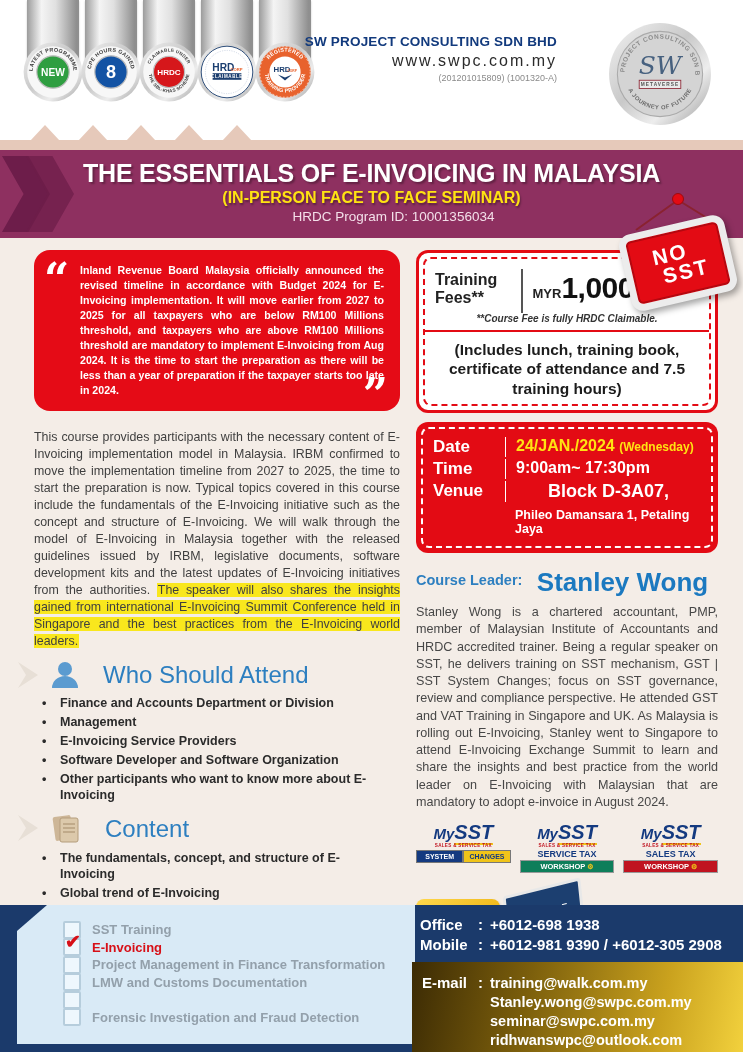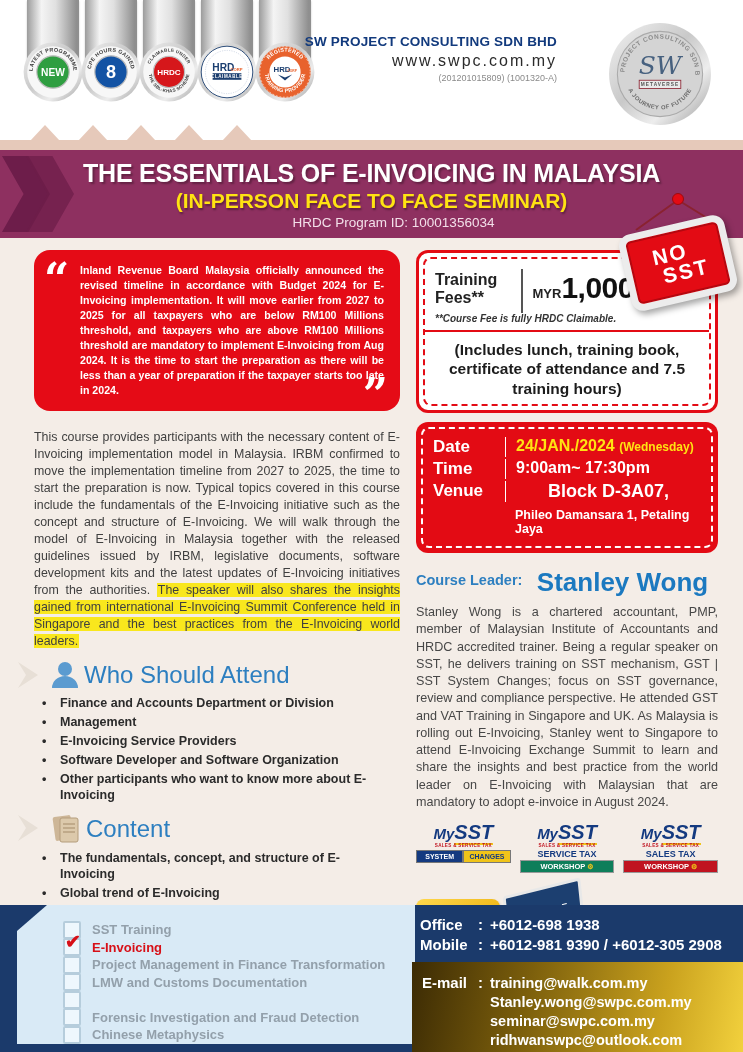--- a/index.html
+++ b/index.html
@@ -23,21 +23,21 @@
 
   
   .strip{position:absolute;left:0;top:140px;width:743px;height:10px;background:#e6c9ba;}
   .tri{position:absolute;top:125px;width:30px;height:16px;background:#e6c9ba;clip-path:polygon(50% 0,100% 100%,0 100%);}
 
   
   .banner{position:absolute;left:0;top:150px;width:743px;height:88px;background:#8e3060;text-align:center;color:#fff;}
   .chev{position:absolute;top:6px;width:48px;height:76px;background:#6d1d4a;
     clip-path:polygon(0 0,55% 0,100% 50%,55% 100%,0 100%,45% 50%);}
   .banner .title{font-size:25px;font-weight:800;letter-spacing:-.2px;margin-top:9px;text-shadow:2px 2px 2px rgba(0,0,0,.3);}
-  .banner .subtitle{font-size:21px;font-weight:800;color:#ffe312;margin-top:1px;text-shadow:1px 2px 2px rgba(0,0,0,.35);}
+  .banner .subtitle{font-size:16px;font-weight:800;color:#ffe312;margin-top:1px;text-shadow:1px 2px 2px rgba(0,0,0,.35);}
   .banner .progid{font-size:13.5px;color:#f3dfe9;margin-top:2px;margin-left:44px;}
 
   
   .nosst-wrap{position:absolute;left:616px;top:192px;width:126px;height:118px;z-index:9;}
   .nosst-sign{position:absolute;left:8px;top:32px;width:94px;height:64px;background:#e30b14;
     border:7px solid #ececec;border-radius:12px;transform:rotate(-13deg);
     box-shadow:2px 4px 6px rgba(0,0,0,.35), inset 0 0 0 2px #b40810;
     display:flex;flex-direction:column;align-items:center;justify-content:center;}
   .nosst-sign .l1{color:#fff;font-weight:800;font-size:21px;line-height:.95;letter-spacing:2px;transform:translateX(-6px);}
   .nosst-sign .l2{color:#fff;font-weight:800;font-size:21px;line-height:.95;letter-spacing:2px;transform:translateX(6px);}
@@ -49,37 +49,37 @@
 
   .quote{position:relative;background:#e50b16;border-radius:16px;color:#fff;
     padding:13px 16px 13px 46px;font-size:10.6px;font-weight:bold;line-height:1.42;text-align:justify;}
   .qmark{position:absolute;font-family:"DejaVu Serif",serif;font-size:44px;line-height:1;color:#fff;}
   .qopen{left:10px;top:8px;}
   .qclose{right:12px;bottom:-6px;}
 
   .desc{margin-top:18px;color:#3f3f3f;font-size:12.4px;line-height:1.37;text-align:justify;}
   mark,.hl{background:#f9e71d;color:inherit;padding:0 1px;}
 
-  .sec-head{display:flex;align-items:center;gap:4px;color:#2d7fc0;font-size:24px;font-weight:400;margin:10px 0 5px 16px;position:relative;}
+  .sec-head{display:flex;align-items:center;gap:23px;color:#2d7fc0;font-size:24px;font-weight:400;margin:10px 0 5px 16px;position:relative;}
   .sec-chev{position:absolute;left:-32px;top:2px;width:20px;height:26px;background:#e7dfd6;clip-path:polygon(0 0,100% 50%,0 100%,40% 50%);}
   ul.blist{list-style:none;margin:0;padding:0 0 0 8px;}
   ul.blist li{display:flex;font-size:12.5px;font-weight:800;color:#2b2b2b;line-height:1.28;margin-bottom:3px;}
   ul.blist .dot{width:18px;flex:none;color:#2b2b2b;}
 
   
   .fees{background:#fff;border:3px solid #e30b14;border-radius:12px;padding:4px;}
   .fees-in{border:2px dashed #e30b14;border-radius:8px;padding:8px 10px 6px 10px;}
   .fees-top{display:flex;align-items:flex-start;}
   .fees-label{width:86px;font-size:16px;font-weight:800;color:#222;line-height:1.1;padding-top:4px;}
   .fees-div{width:1.5px;background:#555;height:44px;margin:2px 10px 0 0;}
   .fees-amt{padding-top:4px;}
   .fees-amt .cur{font-size:13px;font-weight:800;color:#222;}
   .fees-amt .num{font-size:30px;font-weight:800;color:#111;letter-spacing:-.5px;}
   .fees-amt .unit{font-size:13px;font-weight:800;color:#222;}
-  .fees-note{font-size:10px;font-style:italic;font-weight:bold;color:#333;text-align:left;margin-top:0px;}
+  .fees-note{font-size:10px;font-style:italic;font-weight:bold;color:#333;text-align:center;margin-top:0px;}
   .fees-hr{border-top:2px solid #e30b14;margin:6px -10px 8px -10px;}
   .fees-includes{font-size:15.5px;font-weight:800;color:#1c1c1c;line-height:1.25;text-align:center;}
 
   
   .sched{background:#e30b14;border-radius:12px;padding:5px;margin-top:9px;}
   .sched-in{border:2px dashed #fff;border-radius:8px;padding:8px 10px;display:grid;grid-template-columns:72px 1fr;row-gap:2px;}
   .sched .lab{color:#fff;font-weight:800;font-size:17px;}
   .sched .val{border-left:1.5px solid #fff;padding-left:10px;}
   .sched .dateval{color:#ffe312;font-weight:800;font-size:16px;}
   .sched .dateday{color:#ffe312;font-weight:800;font-size:12px;}
@@ -443,24 +443,20 @@
           <span class="cbox"></span>
             <span class="lbl">LMW and Customs Documentation</span>
         </div>
         <div class="course-item">
           <span class="cbox"></span>
         </div>
         <div class="course-item">
           <span class="cbox"></span>
             <span class="lbl">Forensic Investigation and Fraud Detection</span>
         </div>
-        <div class="course-item">
-          <span class="cbox"></span>
-            <span class="lbl">Chinese Metaphysics</span>
-        </div>
       </div>
     </div>
 
     <div class="phone-band">
       <div class="phone-row">
         <span>Office</span>
           <span>:</span>
           <span>+6012-698 1938</span>
       </div>
       <div class="phone-row">

